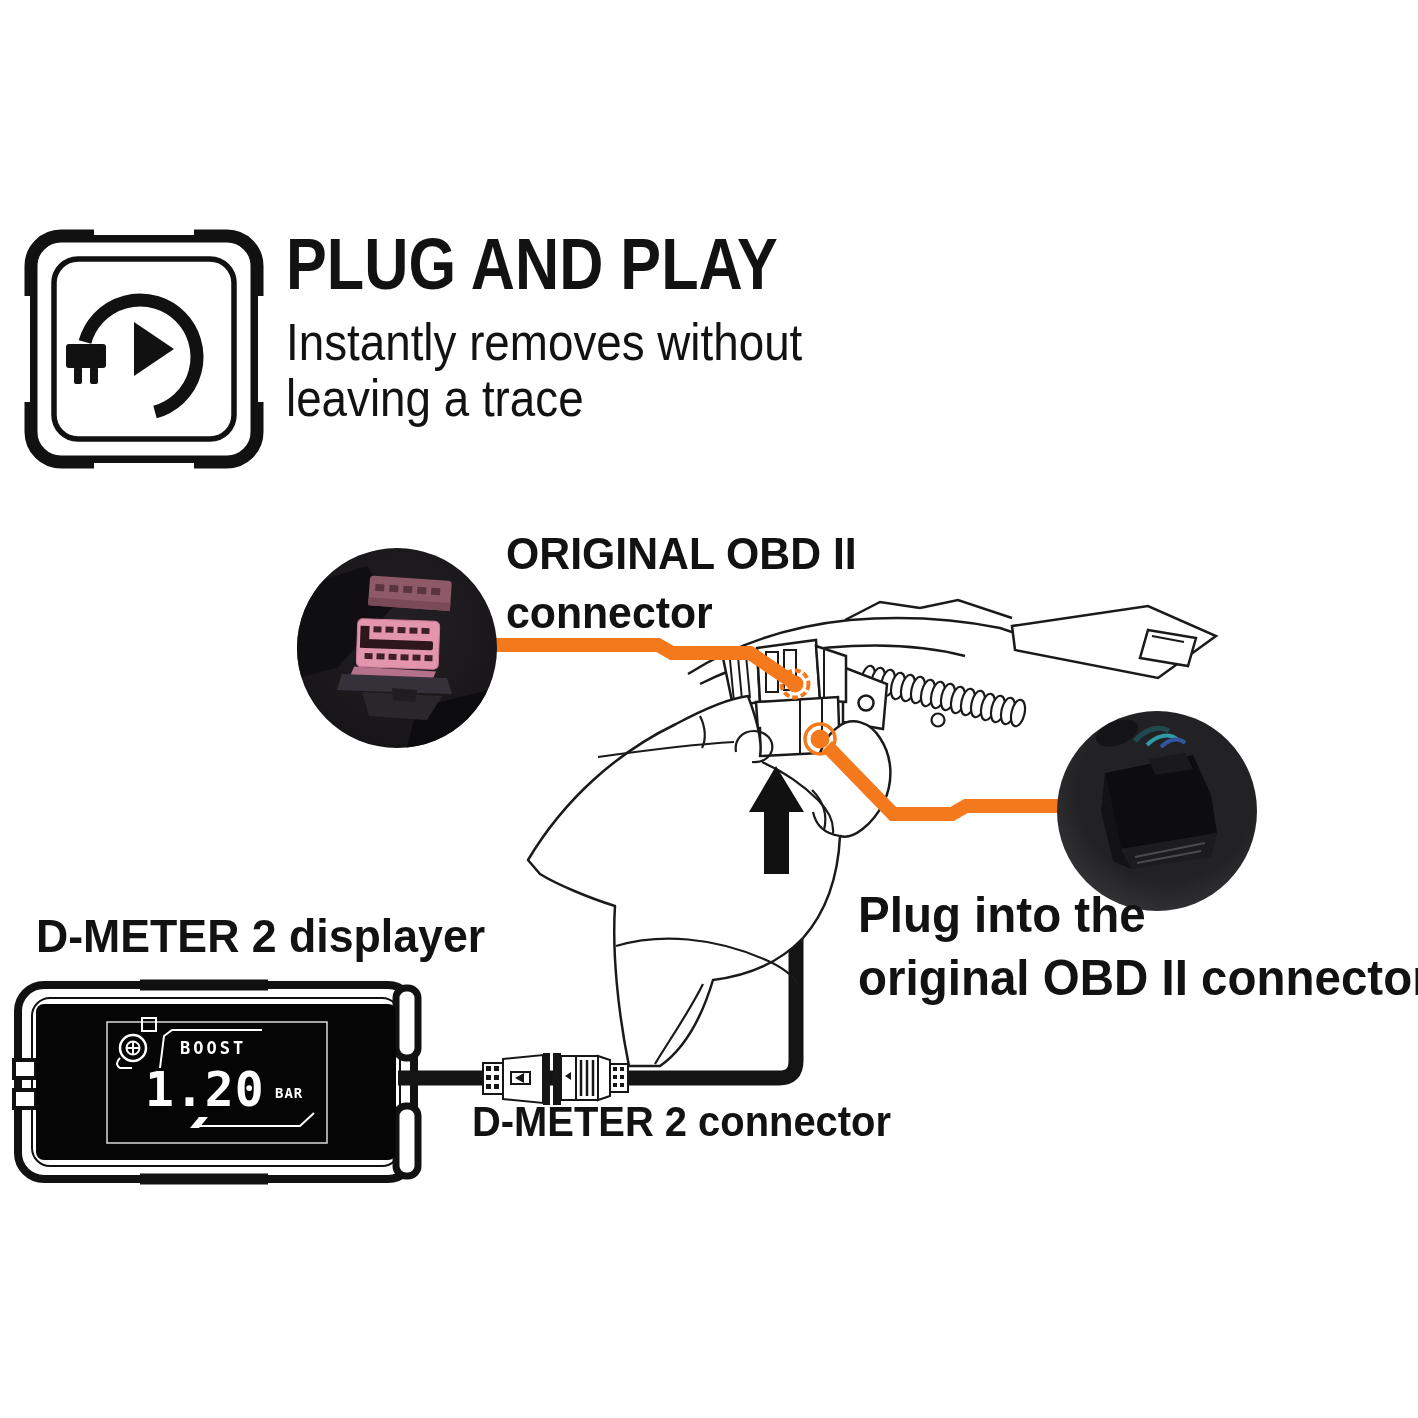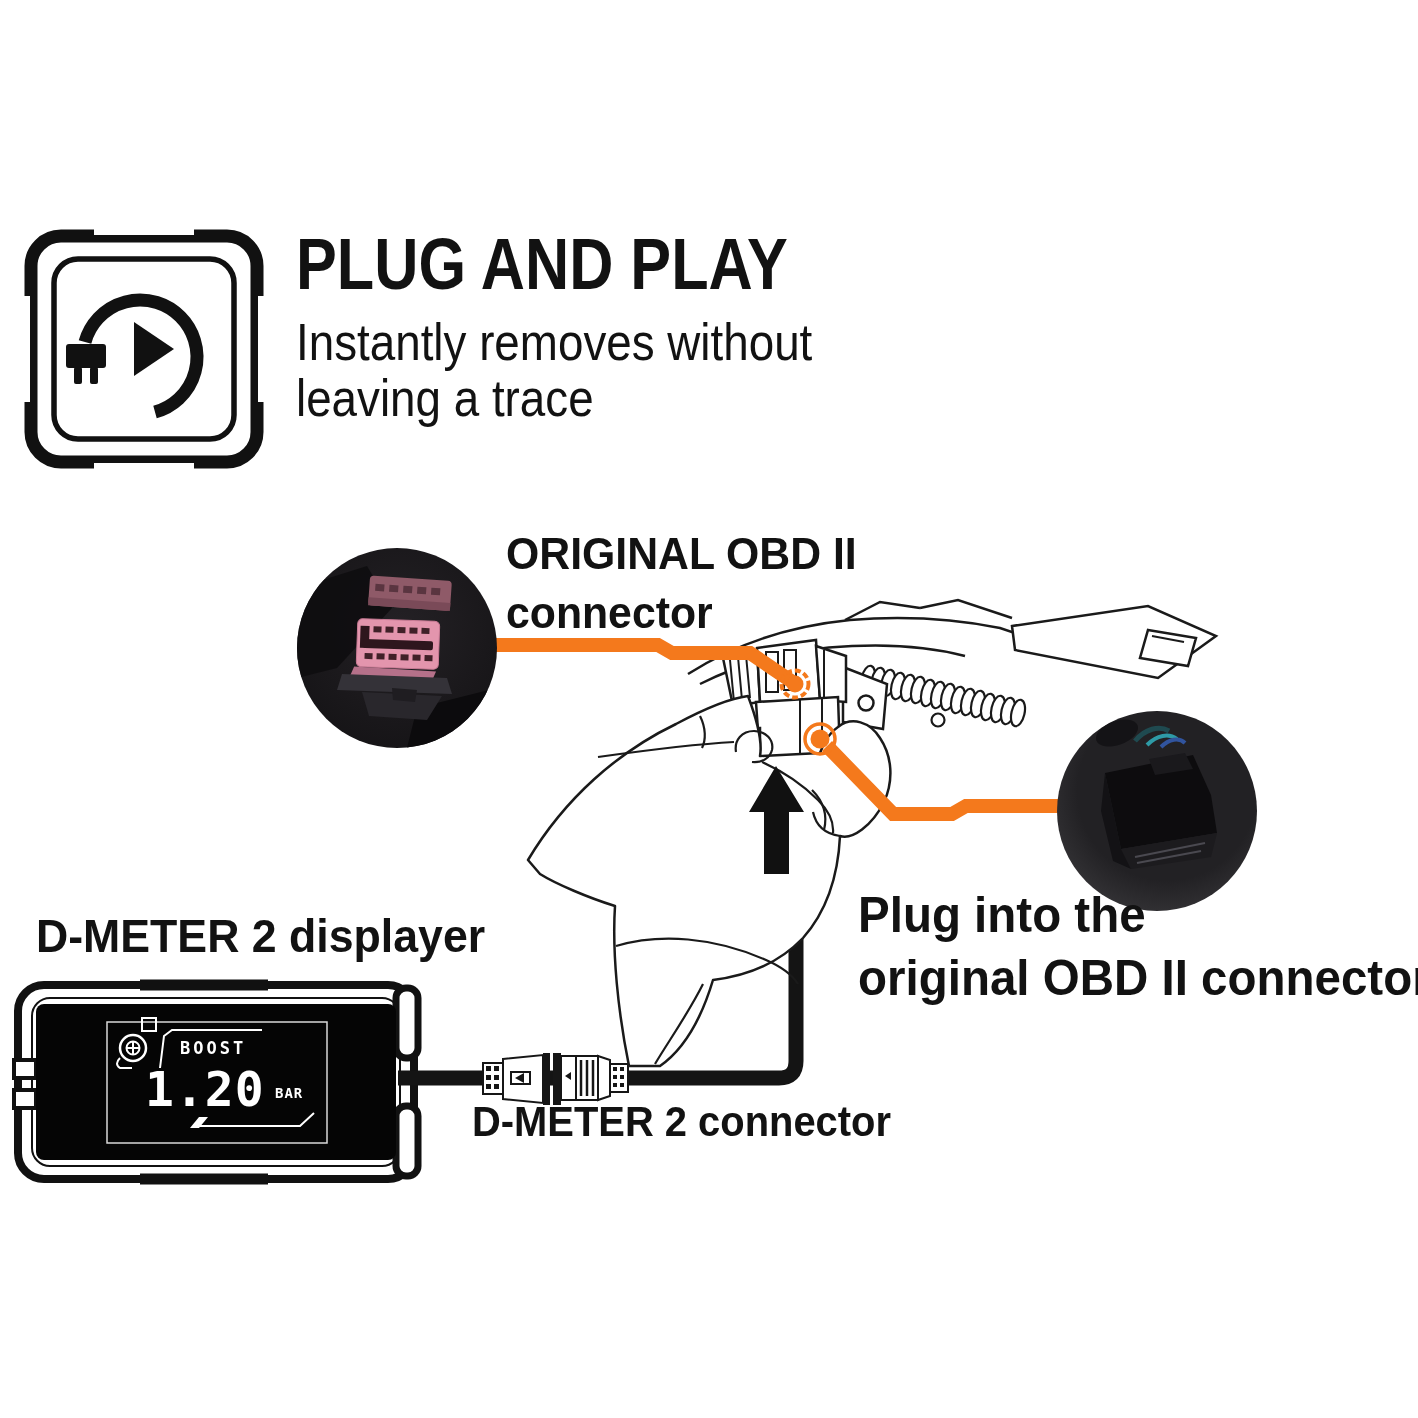--- a/index.html
+++ b/index.html
@@ -39,21 +39,21 @@
     <rect x="32" y="33" width="180" height="180" rx="24" fill="none" stroke="#111111" stroke-width="5.5"></rect>
     <path d="M 63,116 A 57 57 0 1 1 133,186" fill="none" stroke="#111111" stroke-width="13" stroke-linecap="butt"></path>
     <polygon points="112,96 152,123 112,150" fill="#111111"></polygon>
     <g>
       <rect x="44" y="118" width="40" height="24" rx="3" fill="#111111"></rect>
       <rect x="52" y="141" width="8" height="17" rx="2" fill="#111111"></rect>
       <rect x="68" y="141" width="8" height="17" rx="2" fill="#111111"></rect>
     </g>
   </svg>
 
-  <div class="abs" style="left:296px; top:228px;">
+  <div class="abs" style="left:286px; top:228px;">
     <div class="hl title cond">PLUG AND PLAY</div>
     <div class="subtitle cond" style="margin-top:14px;">
       <div>Instantly removes without</div>
       <div>leaving a trace</div>
     </div>
   </div>
 
   <div class="abs hl lbl-displayer cond" style="left:36px; top:908px;">D-METER 2 displayer</div>
 
   <svg class="abs" style="left:12px; top:976px;" width="432" height="212" viewBox="0 0 432 212">

